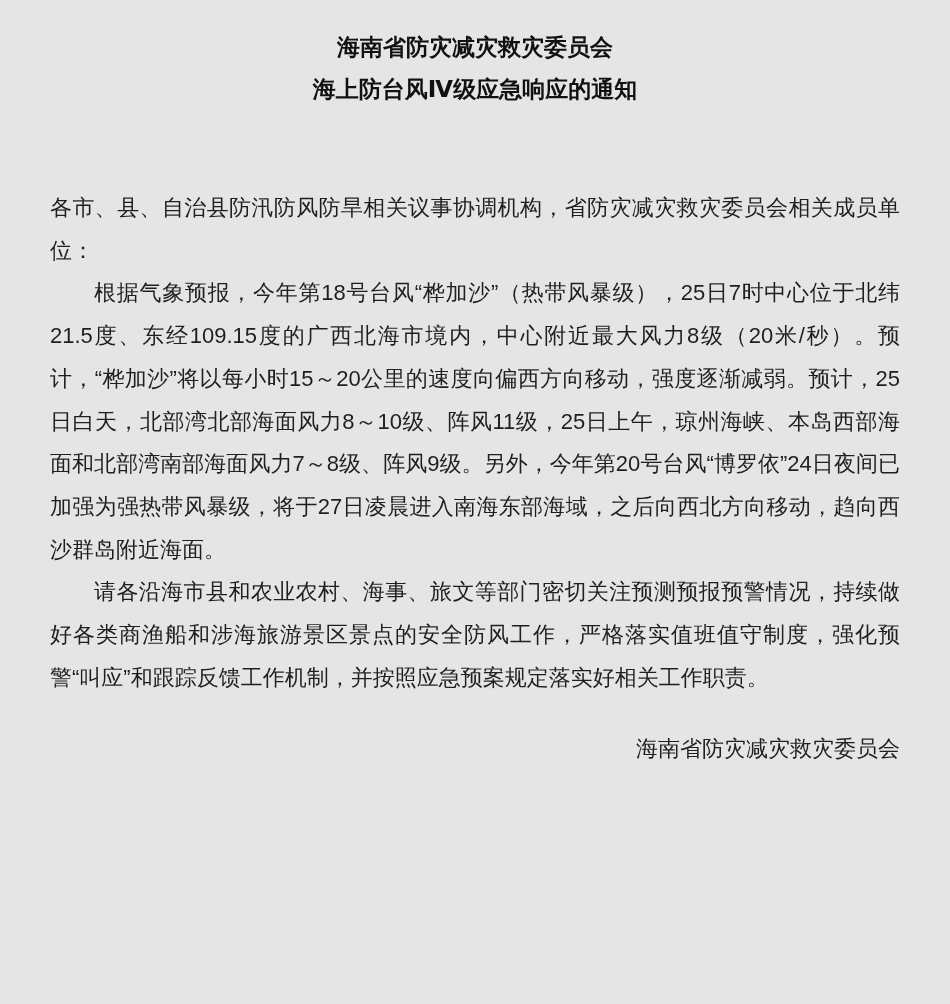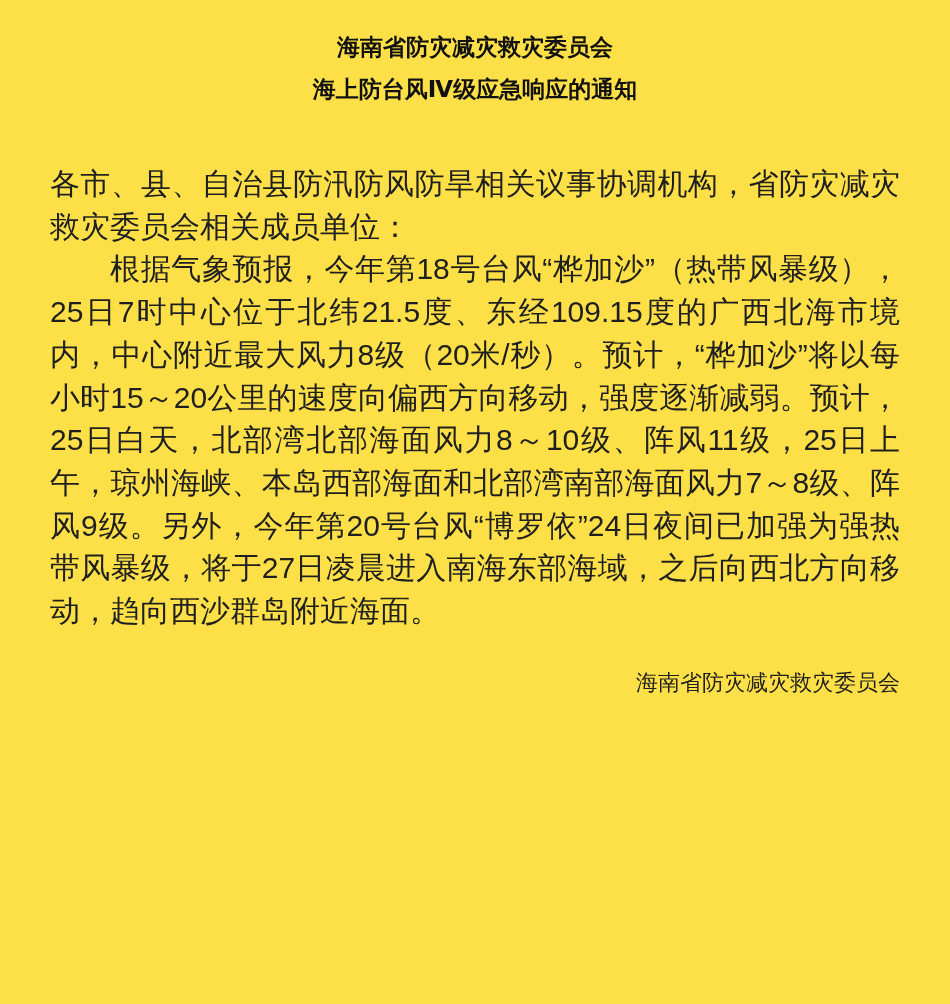--- a/index.html
+++ b/index.html
@@ -12,35 +12,35 @@
     width: 950px;
     height: 1004px;
     overflow: hidden;
     font-family: "Liberation Sans", "DejaVu Sans", sans-serif;
     color: #1f1f1f;
   }
   .page {
     width: 950px;
     height: 1004px;
     padding: 26px 50px 0 50px;
-    background: #fde047;
+    background: #e5e5e5;
   }
   .title-block {
     text-align: center;
   }
   .title-line {
     font-size: 23px;
     font-weight: bold;
     line-height: 42px;
     color: #111111;
     white-space: nowrap;
   }
   .body-block {
-    margin-top: 53px;
-    font-size: 30px;
+    margin-top: 77px;
+    font-size: 22px;
     line-height: 42.7px;
     text-align: justify;
     text-justify: inter-ideograph;
   }
   .body-block p {
     margin: 0;
     text-indent: 2em;
   }
   .body-block p.no-indent {
     text-indent: 0;
@@ -65,19 +65,20 @@
     <div class="title-line">海南省防灾减灾救灾委员会</div>
     <div class="title-line">海上防台风Ⅳ级应急响应的通知</div>
   </div>
 
   <div class="body-block">
     <p class="no-indent">各市、县、自治县防汛防风防旱相关议事协调机构，省防灾减灾救灾委员会相关成员单位：</p>
 
     <p>根据气象预报，今年第18号台风“桦加沙”（热带风暴级），25日7时中心位于北纬21.5度、东经109.15度的广西北海市境内，中心附近最大风力8级（20米/秒）。预计，“桦加沙”将以每小时15～20公里的速度向偏西方向移动，强度逐渐减弱。预计，25日白天，北部湾北部海面风力8～10级、阵风11级，25日上午，琼州海峡、本岛西部海面和北部湾南部海面风力7～8级、阵风9级。另外，今年第20号台风“博罗依”24日夜间已加强为强热带风暴级，将于27日凌晨进入南海东部海域，之后向西北方向移动，趋向西沙群岛附近海面。</p>
 
 
+    <p>请各沿海市县和农业农村、海事、旅文等部门密切关注预测预报预警情况，持续做好各类商渔船和涉海旅游景区景点的安全防风工作，严格落实值班值守制度，强化预警“叫应”和跟踪反馈工作机制，并按照应急预案规定落实好相关工作职责。</p>
   </div>
 
   <div class="signature-block">
     <div>海南省防灾减灾救灾委员会</div>
   </div>
 
 </div>
 
 </body></html>

